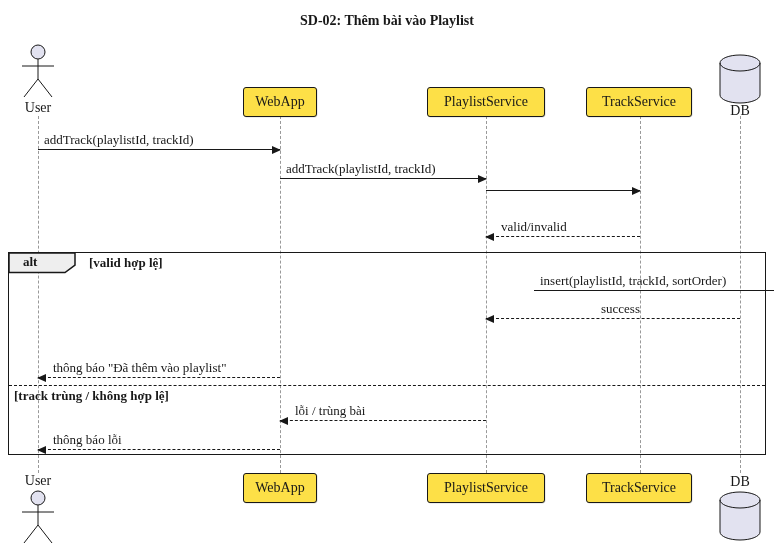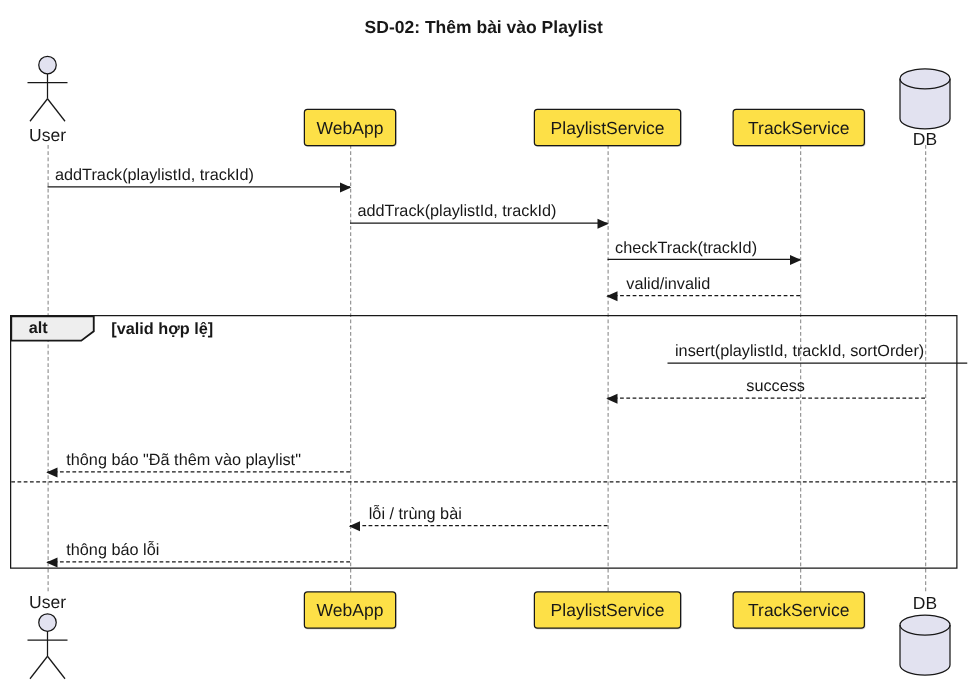--- a/index.html
+++ b/index.html
@@ -1,18 +1,18 @@
 <!DOCTYPE html>
 <html><head>
 <meta charset="utf-8">
 <style>
   html,body { margin:0; padding:0; background:#fff; }
   #diagram {
     position:relative; width:774px; height:555px; overflow:hidden;
-    background:#FFFFFF; font-family:Liberation Sans, sans-serif; color:#181818;
+    background:#FFFFFF; font-family:Liberation Serif, serif; color:#181818;
   }
   .title {
     position:absolute; left:0; top:13px; width:774px; text-align:center;
     font-size:14px; font-weight:bold;
   }
   .lifeline {
     position:absolute; top:116px; height:357px; width:0;
     border-left:1px dashed #999999;
   }
   .pbox {
@@ -76,38 +76,38 @@
   <div class="lifeline" style="left:640px;"></div>
   <div class="lifeline" style="left:740px;"></div>
 
   <div class="alt-frame">
     <svg class="alt-tab" width="70" height="22" viewBox="0 0 70 22">
       <polygon points="1,1 67,1 67,13 57,20.5 1,20.5" fill="#EEEEEE" stroke="#181818" stroke-width="1.5"></polygon>
     </svg>
     <span class="alt-tab-label">alt</span>
     <span class="alt-cond1">[valid hợp lệ]</span>
     <div class="alt-divider"></div>
+    <span class="alt-cond2">[track trùng / không hợp lệ]</span>
   </div>
 
   <div class="msg" style="left:38px; top:132px; width:242px;">
     <div class="msg-label pad-r">addTrack(playlistId, trackId)</div>
     <div class="msg-line line-solid">
         <span class="arrow-right"></span>
       </div>
   </div>
 
   <div class="msg" style="left:280px; top:161px; width:206px;">
     <div class="msg-label pad-r">addTrack(playlistId, trackId)</div>
     <div class="msg-line line-solid">
         <span class="arrow-right"></span>
       </div>
   </div>
 
   <div class="msg" style="left:486px; top:190px; width:154px;">
-    <div class="msg-label pad-r">checkTrack(trackId)</div>
     <div class="msg-line line-solid">
         <span class="arrow-right"></span>
       </div>
   </div>
 
   <div class="msg" style="left:486px; top:219px; width:154px;">
     <div class="msg-label pad-l">valid/invalid</div>
     <div class="msg-line line-dashed">
         <span class="arrow-left"></span>
       </div>

